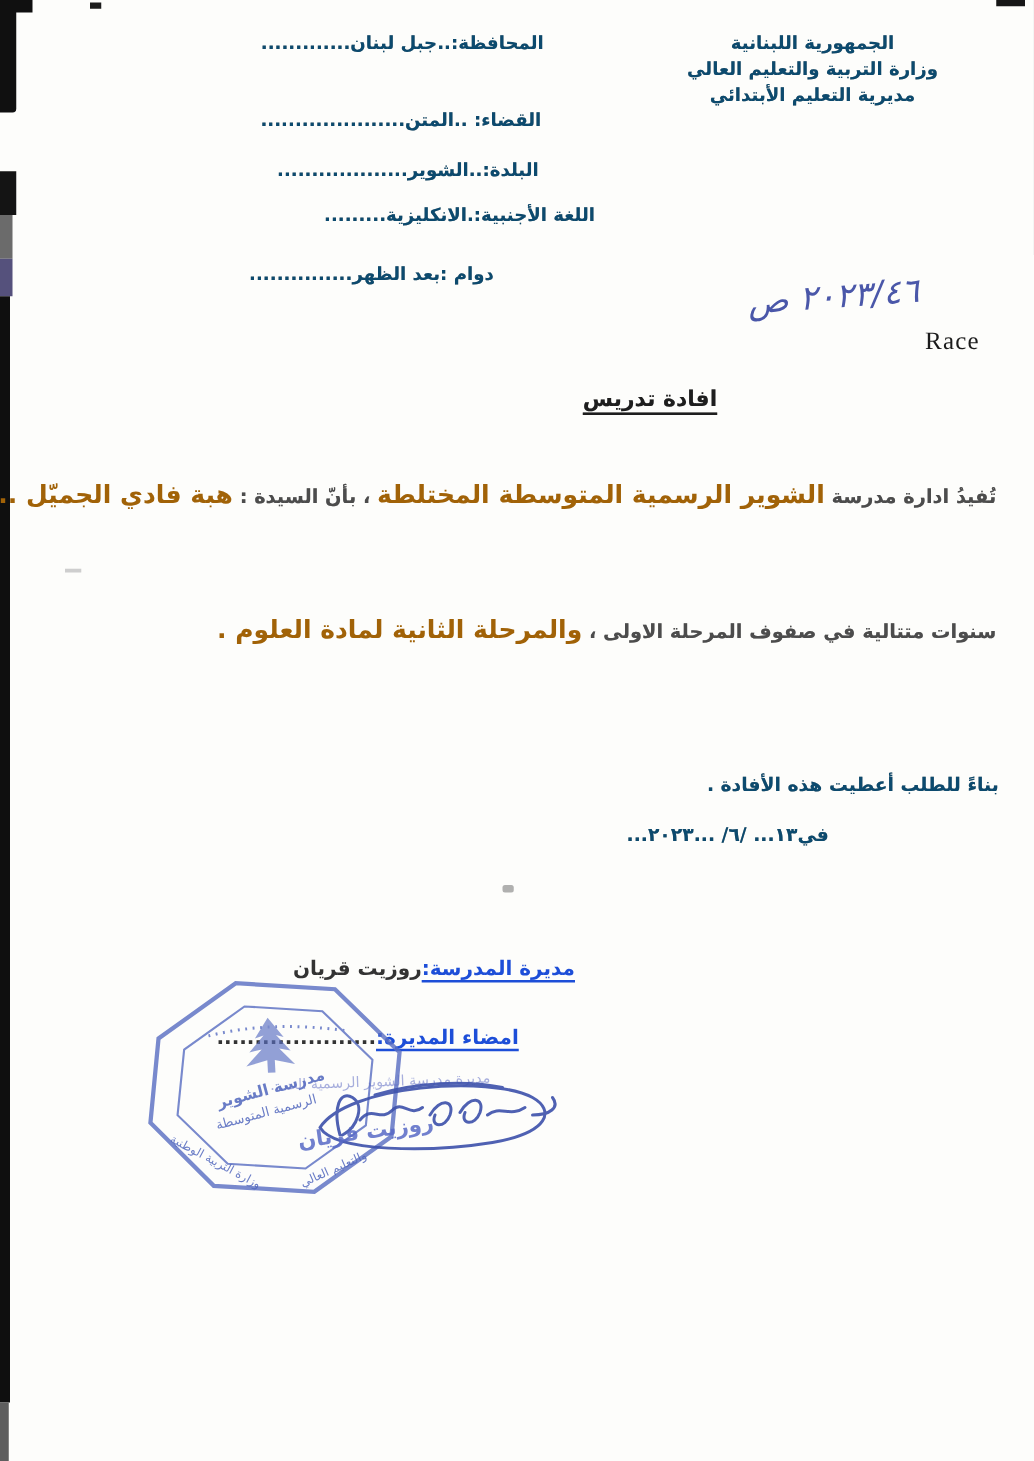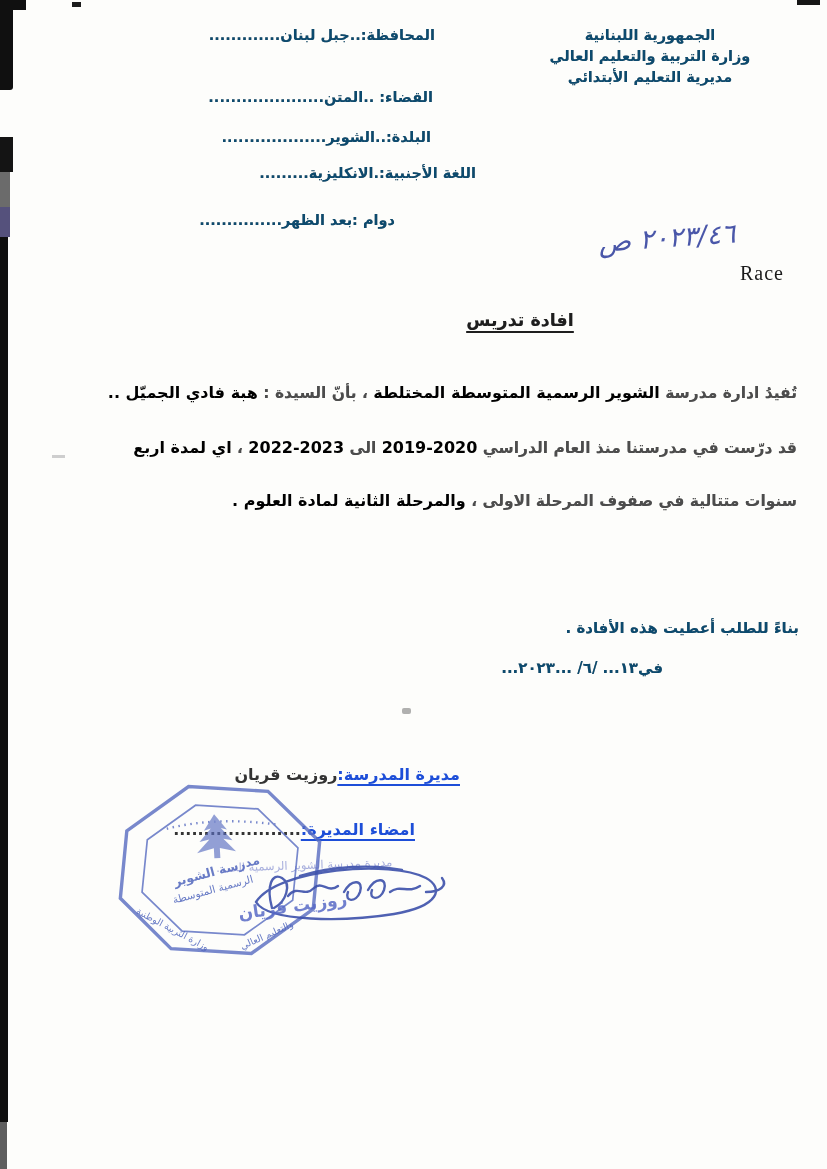--- a/index.html
+++ b/index.html
@@ -15,21 +15,21 @@
   .school-line{top:162px;right:84px;font-size:15px;}
   .ref-hand{top:220px;left:598px;width:200px;font-size:27px;font-style:italic;letter-spacing:1px;
             color:#4a57a9;transform:rotate(-4deg);direction:ltr;white-space:nowrap;}
   .race{top:262px;left:740px;font-family:"Liberation Serif",serif;font-weight:400;
         font-size:20px;color:#1b1b1b;letter-spacing:1px;}
   .doc-title{top:310px;left:452px;width:136px;text-align:center;font-size:17.5px;color:#1e1e1e;
              text-decoration:underline;text-decoration-thickness:1.7px;text-underline-offset:5px;}
   .body-line{font-size:15.5px;right:30px;}
   .bl1{top:383px;} .bl2{top:438px;} .bl3{top:491px;}
   .seg{color:#4c4c4c;font-weight:700;text-shadow:0 0 .5px rgba(90,90,90,.5);}
-  .bold-seg{color:#000000;font-weight:800;font-size:16px;text-shadow:none;}
+  .bold-seg{color:#a16207;font-weight:800;font-size:20px;text-shadow:none;}
   .ltr-seg{direction:ltr;unicode-bidi:embed;}
   .closing1{top:619px;right:28px;font-size:15px;}
   .closing2{top:659px;right:164px;font-size:15px;}
   .principal{top:765px;right:367px;font-size:16px;}
   .signline{top:820px;right:412px;font-size:16px;text-align:right;}
   .lbl-u{color:#1d4ed8;font-weight:800;text-decoration:underline;
          text-decoration-thickness:1.6px;text-underline-offset:4px;}
   .val{color:#333;font-weight:700;}
   .stamp-faint{top:858px;left:216px;font-size:11.5px;color:rgba(98,112,196,.55);
                transform:rotate(-2deg);letter-spacing:.5px;}
@@ -89,21 +89,20 @@
   </div>
 
 
   <div class="abs ref-hand">٢٠٢٣/٤٦ ص</div>
 
   <div class="abs race">Race</div>
 
   <div class="abs ar scan doc-title">افادة تدريس</div>
 
   <div class="abs ar body-line bl1"><span class="seg">تُفيدُ ادارة مدرسة </span><span class="seg bold-seg">الشوير الرسمية المتوسطة المختلطة</span><span class="seg"> ، بأنّ السيدة : </span><span class="seg bold-seg">هبة فادي الجميّل ..</span></div>
-  <div class="abs ar body-line bl2"><span class="seg">قد درّست في مدرستنا منذ العام الدراسي  </span><span class="seg bold-seg ltr-seg" dir="ltr">2019-2020</span><span class="seg"> الى </span><span class="seg bold-seg ltr-seg" dir="ltr">2022-2023</span><span class="seg"> ، </span><span class="seg bold-seg">اي لمدة اربع</span></div>
   <div class="abs ar body-line bl3"><span class="seg">سنوات متتالية في صفوف المرحلة الاولى ، </span><span class="seg bold-seg">والمرحلة الثانية  لمادة العلوم .</span></div>
 
   <div class="abs ar scan closing1">بناءً للطلب أعطيت هذه الأفادة .</div>
   <div class="abs ar scan closing2">في١٣... /٦/ ...٢٠٢٣...</div>
 
   <div class="abs ar principal">
     <span class="lbl-u">مديرة المدرسة:</span><span class="val">روزيت قريان</span>
   </div>
   <div class="abs ar signline">
     <span class="lbl-u">امضاء المديرة:</span><span class="val">.....................</span>

